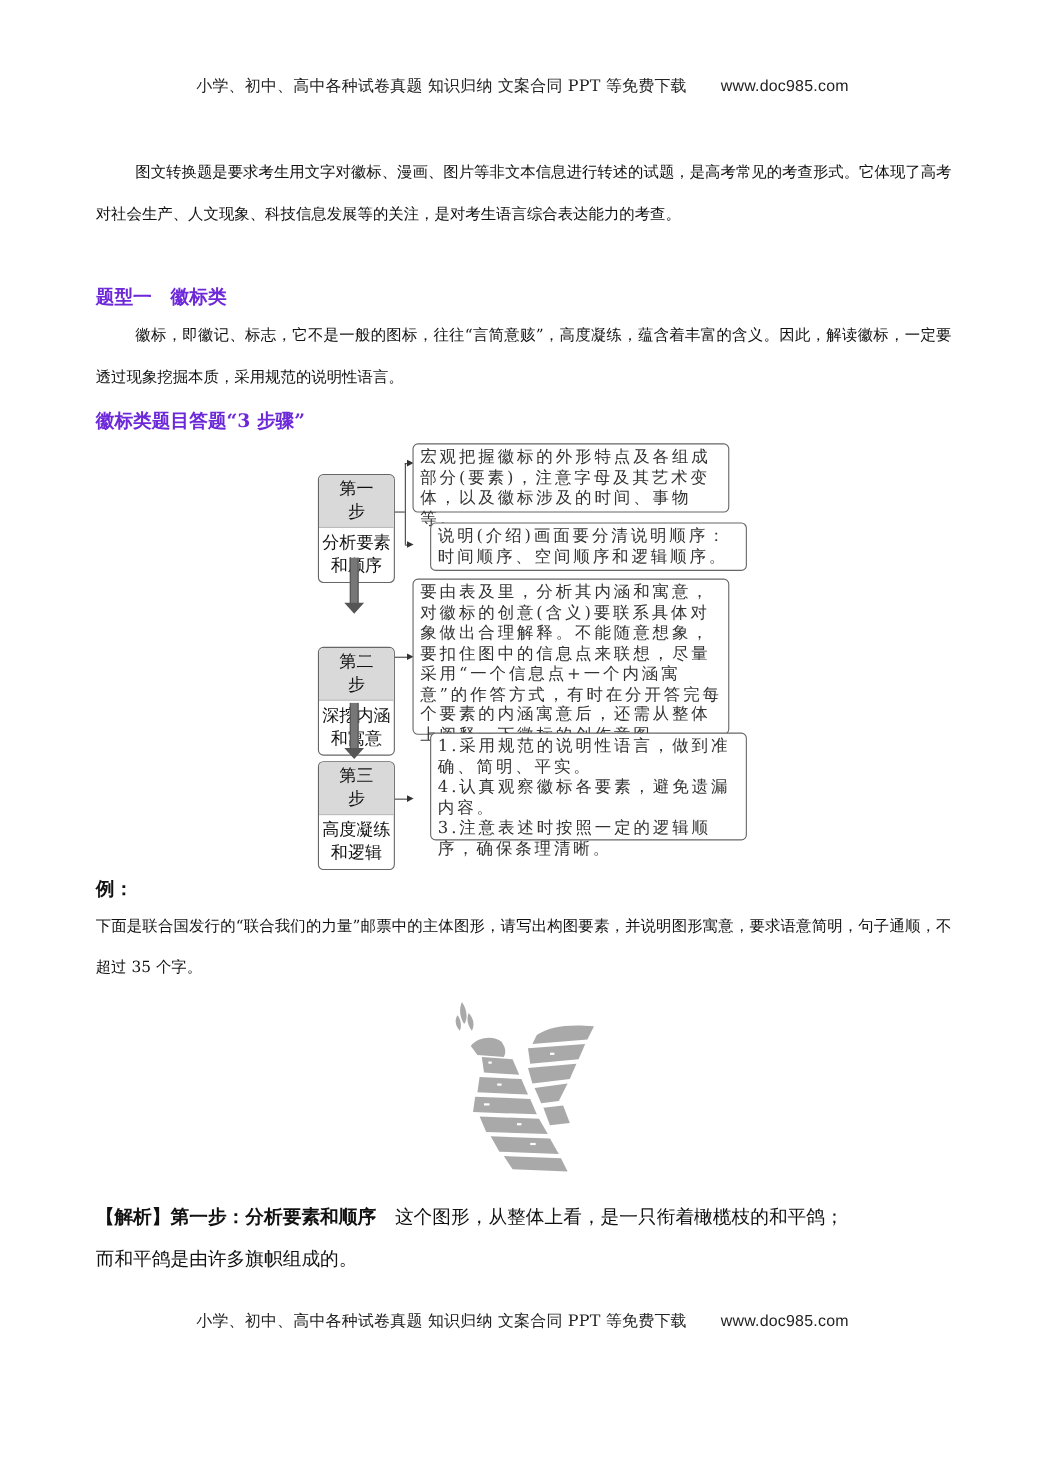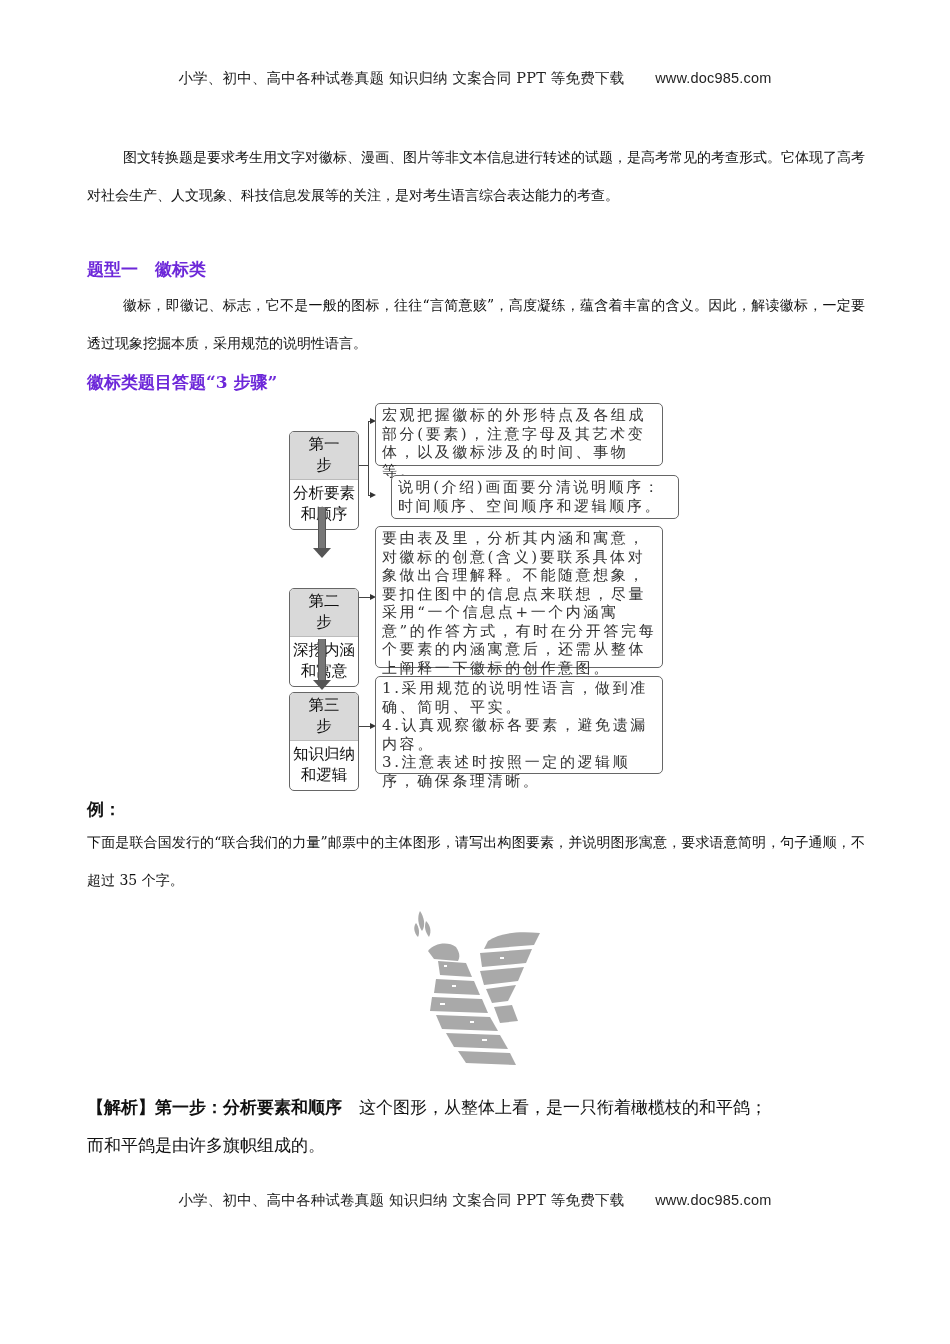--- a/index.html
+++ b/index.html
@@ -86,27 +86,27 @@
   <div class="tip" style="left:83px; top:191px;"></div>
   <div class="descbox" style="top:123px; height:142px;">
     <span>要由表及里，分析其内涵和寓意，对徽标的创意(含义)要联系具体对象做出合理解释。不能随意想象，要扣住图中的信息点来联想，尽量采用“一个信息点+一个内涵寓意”的作答方式，有时在分开答完每个要素的内涵寓意后，还需从整体上阐释一下徽标的创作意图。</span>
   </div>
 
   <div class="arrow-down" style="top:236px; height:42px;"></div>
 
   <div class="stepbox" style="top:289px;">
     <div class="title">第三步</div>
     <div class="body">
-      <div>知识归纳</div>
+      <div>高度凝练</div>
       <div>和逻辑</div>
     </div>
   </div>
   <div class="hline" style="left:72px; top:323px; width:12px;"></div>
   <div class="tip" style="left:83px; top:320px;"></div>
-  <div class="descbox" style="top:273px; height:98px;">
+  <div class="descbox" style="top:263px; height:98px;margin-left:16px;">
     <div>1.采用规范的说明性语言，做到准确、简明、平实。</div>
     <div>4.认真观察徽标各要素，避免遗漏内容。</div>
     <div>3.注意表述时按照一定的逻辑顺序，确保条理清晰。</div>
   </div>
 </div>
 
 <div class="para" style="top:790px; font-family:'DejaVu Sans','Liberation Sans',sans-serif; font-weight:bold; font-size:17px;">例：</div>
 <div class="para" style="top:823px;">下面是联合国发行的“联合我们的力量”邮票中的主体图形，请写出构图要素，并说明图形寓意，要求语意简明，句子通顺，不超过 35 个字。</div>
 
 <div class="figure">

